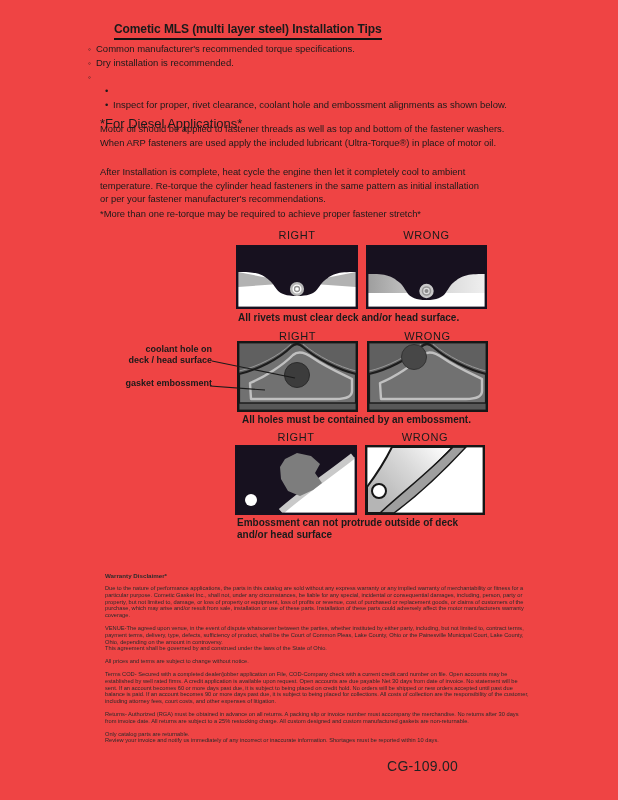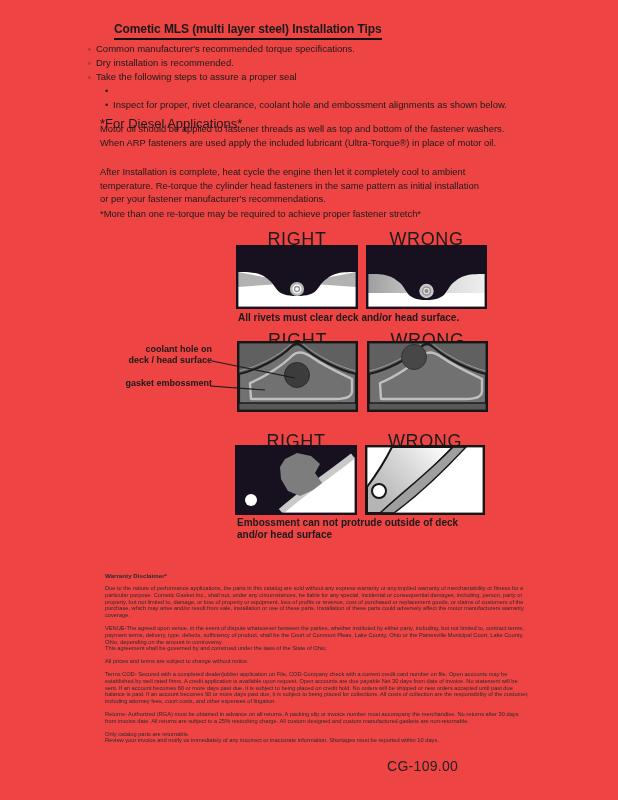--- a/index.html
+++ b/index.html
@@ -19,21 +19,21 @@
   .tip-row .marker{width:8px;flex:0 0 8px;font-size:8.5px;}
   .sub{margin-left:17px;}
   .sub .marker{width:8px;flex:0 0 8px;font-size:9.5px;}
   
   .diesel-heading{left:100px;top:116px;font-size:13px;font-weight:normal;white-space:nowrap;}
   .para{white-space:pre-line;font-size:9.4px;line-height:13.5px;}
   .p-oil{left:100px;top:122px;}
   .p-retorque{left:100px;top:165px;}
   .p-note{left:100px;top:207px;}
   
-  .fig-label{font-size:18px;letter-spacing:0.6px;text-align:center;white-space:nowrap;}
+  .fig-label{font-size:11px;letter-spacing:0.6px;text-align:center;white-space:nowrap;}
   .fig-caption{font-size:10px;font-weight:bold;white-space:pre-line;line-height:11.5px;}
   .ann-label{font-size:9px;font-weight:bold;line-height:10.5px;text-align:right;white-space:pre-line;width:114px;}
   svg{display:block;}
   
   .disclaimer{left:105px;top:572px;width:424px;color:#2b2b2b;}
   .disclaimer h4{margin:0 0 6px 0;font-size:6.2px;font-weight:bold;}
   .disclaimer p{margin:0 0 6px 0;font-size:5.7px;line-height:6.8px;white-space:pre-line;}
   
   .footer-code{left:387px;top:758px;font-size:14px;letter-spacing:0.3px;color:#222;}
 </style>
@@ -48,21 +48,20 @@
     <div class="tip-row">
       <span class="marker">◦</span>
       <span>Common manufacturer's recommended torque specifications.</span>
     </div>
     <div class="tip-row">
       <span class="marker">◦</span>
       <span>Dry installation is recommended.</span>
     </div>
     <div class="tip-row">
       <span class="marker">◦</span>
-      <span>Take the following steps to assure a proper seal</span>
     </div>
     <div class="sub">
       <div class="tip-row">
         <span class="marker">•</span>
       </div>
       <div class="tip-row">
         <span class="marker">•</span>
         <span>Inspect for proper, rivet clearance, coolant hole and embossment alignments as shown below.</span>
       </div>
     </div>
@@ -136,20 +135,21 @@
     <path d="M14,58 L13,42 C28,36 46,24 56,14 C61,9.5 67,10.5 76,17 C89,26 105,33 115,38 L115,50 C115,56 108,58 99,58 L14,58 Z" fill="none" stroke="#c0c0c0" stroke-width="2.4" stroke-linejoin="round"></path>
     <circle cx="47" cy="16" r="12.5" fill="#474747" stroke="#333333" stroke-width="1"></circle>
     <rect x="1.2" y="1.2" width="118.6" height="68.6" fill="none" stroke="#161616" stroke-width="2.4"></rect>
   </svg>
 
   <svg class="abs" style="left:98px;top:340px;" width="210" height="60" viewBox="0 0 210 60">
     <line x1="114" y1="21" x2="197" y2="38" stroke="#1a1a1a" stroke-width="1.1"></line>
     <line x1="112" y1="46" x2="167" y2="50" stroke="#1a1a1a" stroke-width="1.1"></line>
   </svg>
 
+  <div class="abs fig-caption" style="left:242px;top:414px;">All holes must be contained by an embossment.</div>
 
   <div class="abs fig-label" style="left:235px;top:431px;width:122px;">RIGHT</div>
   <div class="abs fig-label" style="left:365px;top:431px;width:120px;">WRONG</div>
 
   <svg class="abs" style="left:235px;top:445px;" width="122" height="70" viewBox="0 0 122 70">
     <rect x="0" y="0" width="122" height="70" fill="#ffffff"></rect>
     <path d="M2,2 H120 V12 C95,31 68,49 47,68 L2,68 Z" fill="#17111f"></path>
     <path d="M118,11 C93,30.5 67,48 46,66.5" fill="none" stroke="#c9c9c9" stroke-width="6.5"></path>
     <polygon points="50,14 62,8 76,11 85,19 80,28 87,38 78,45 65,51 53,46 46,34 45,22" fill="#7d7d7d"></polygon>
     <circle cx="16" cy="55" r="6" fill="#ffffff"></circle>

